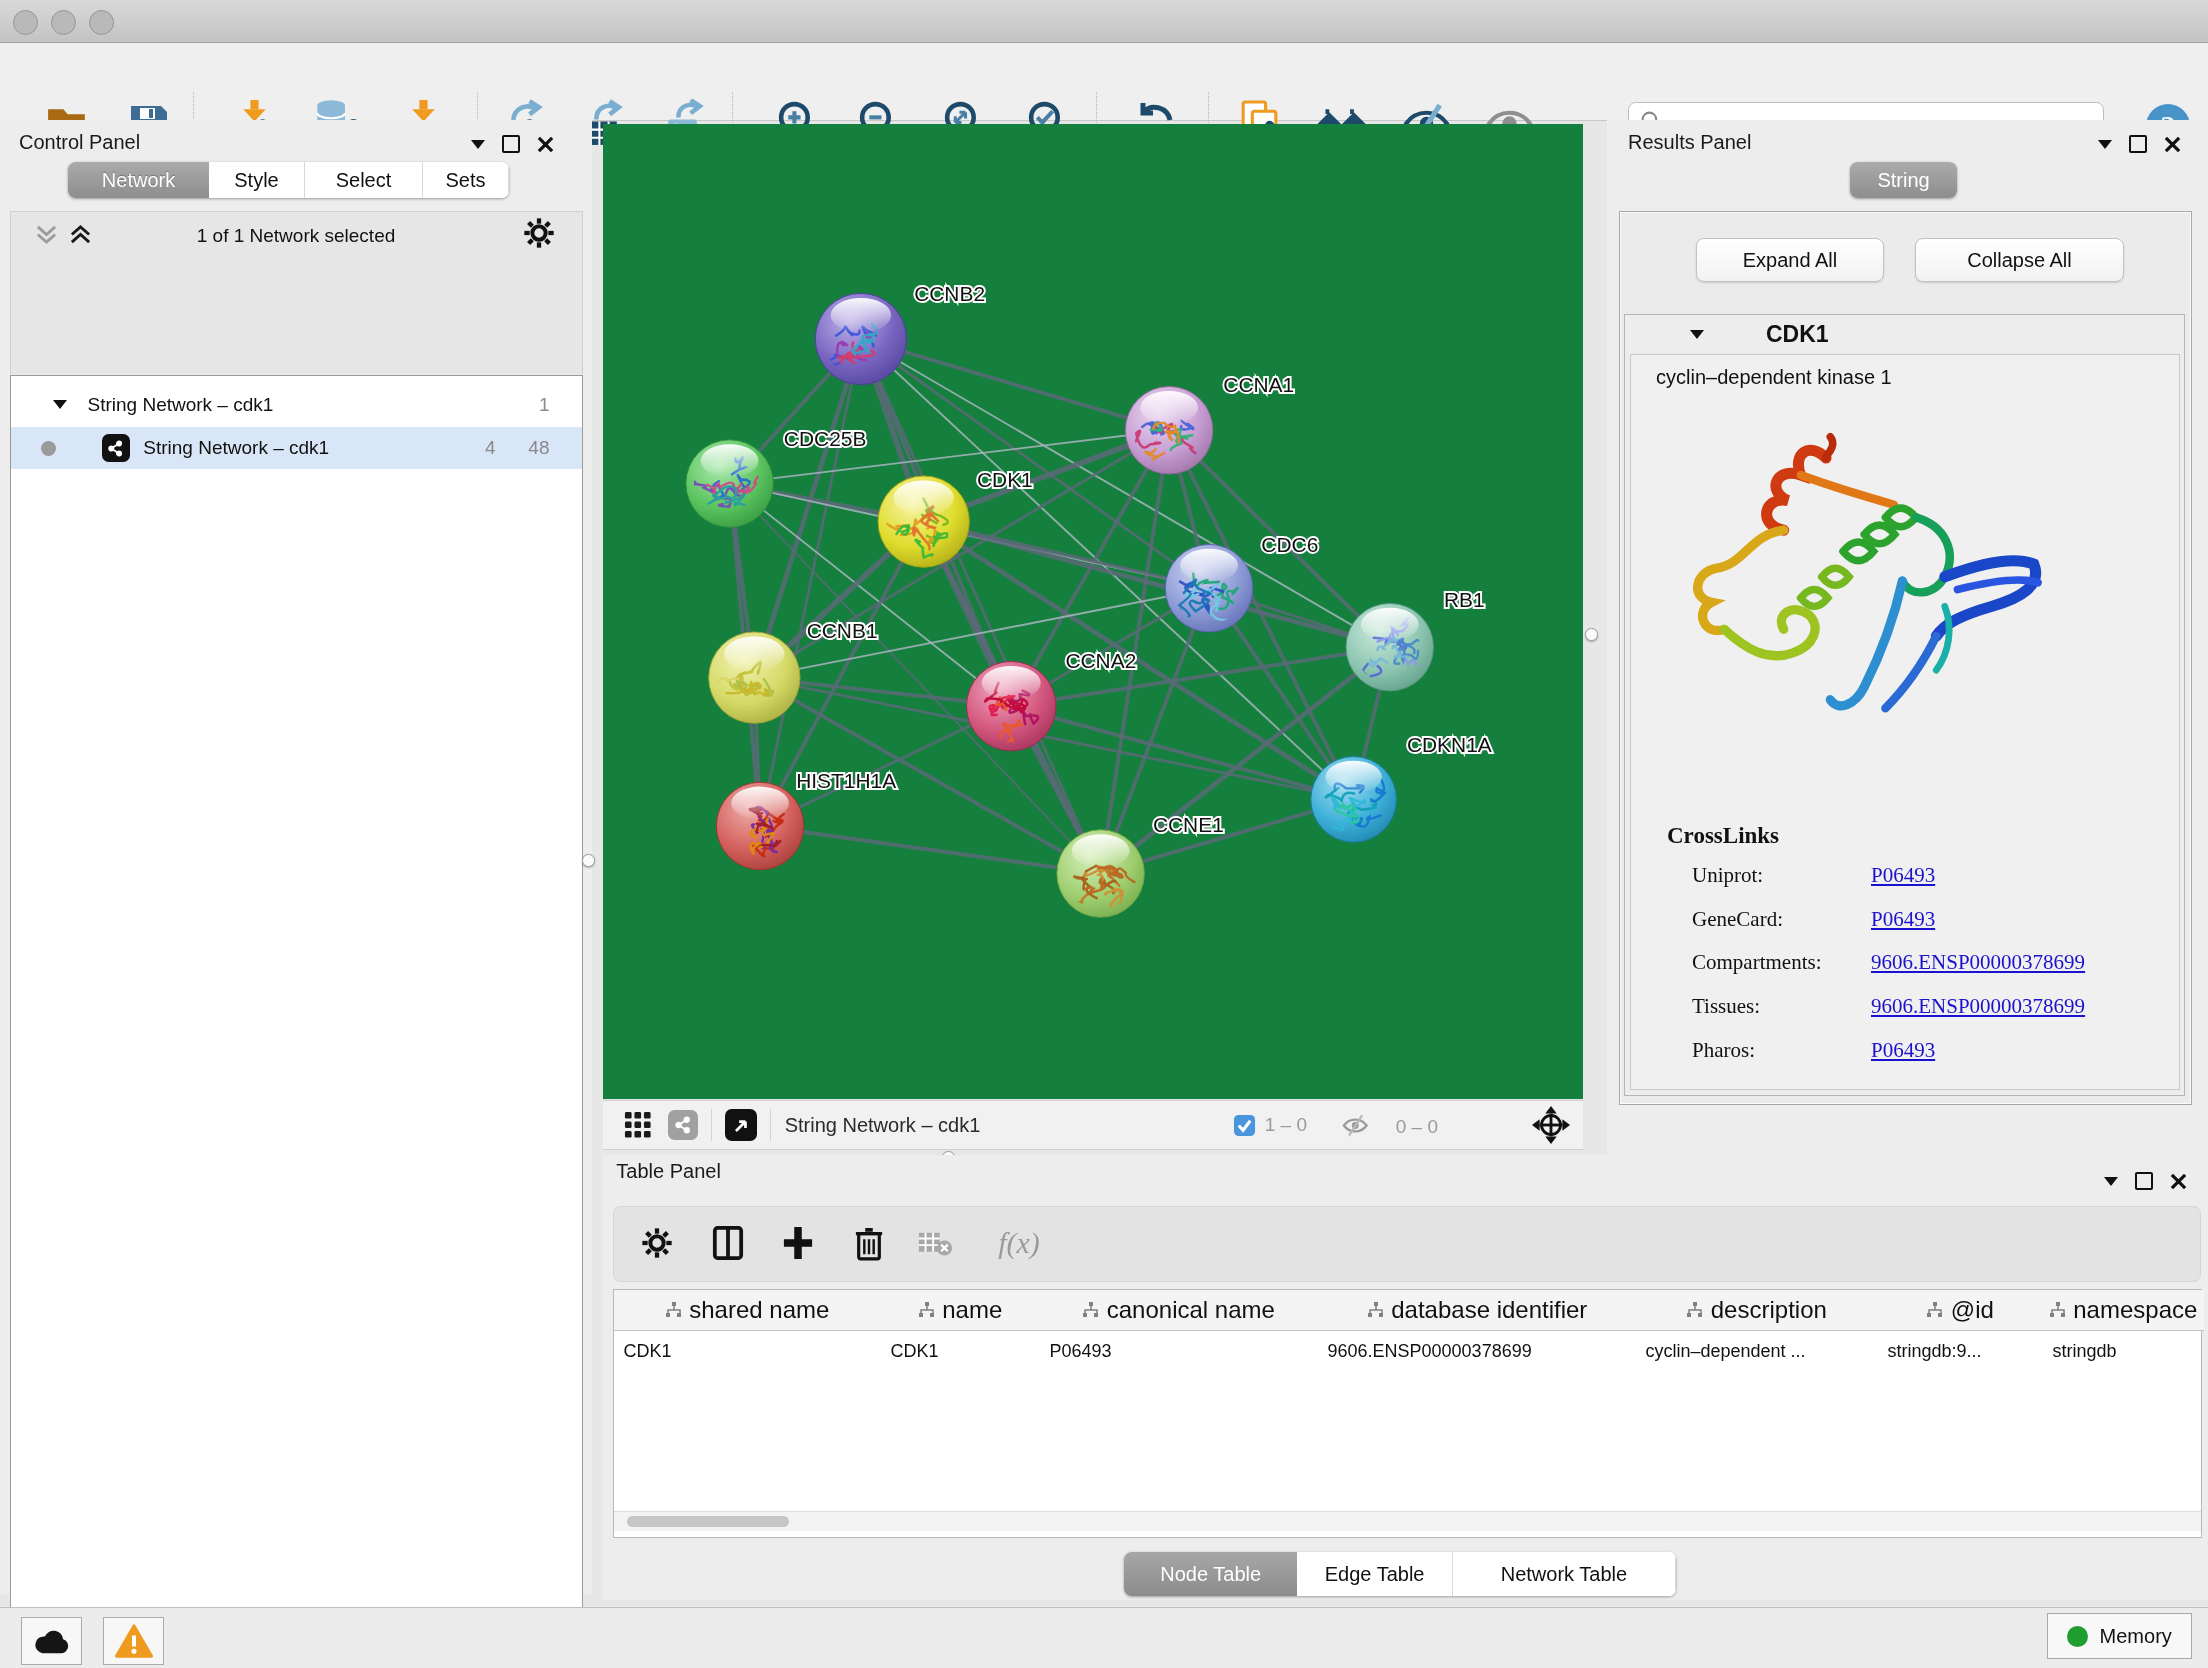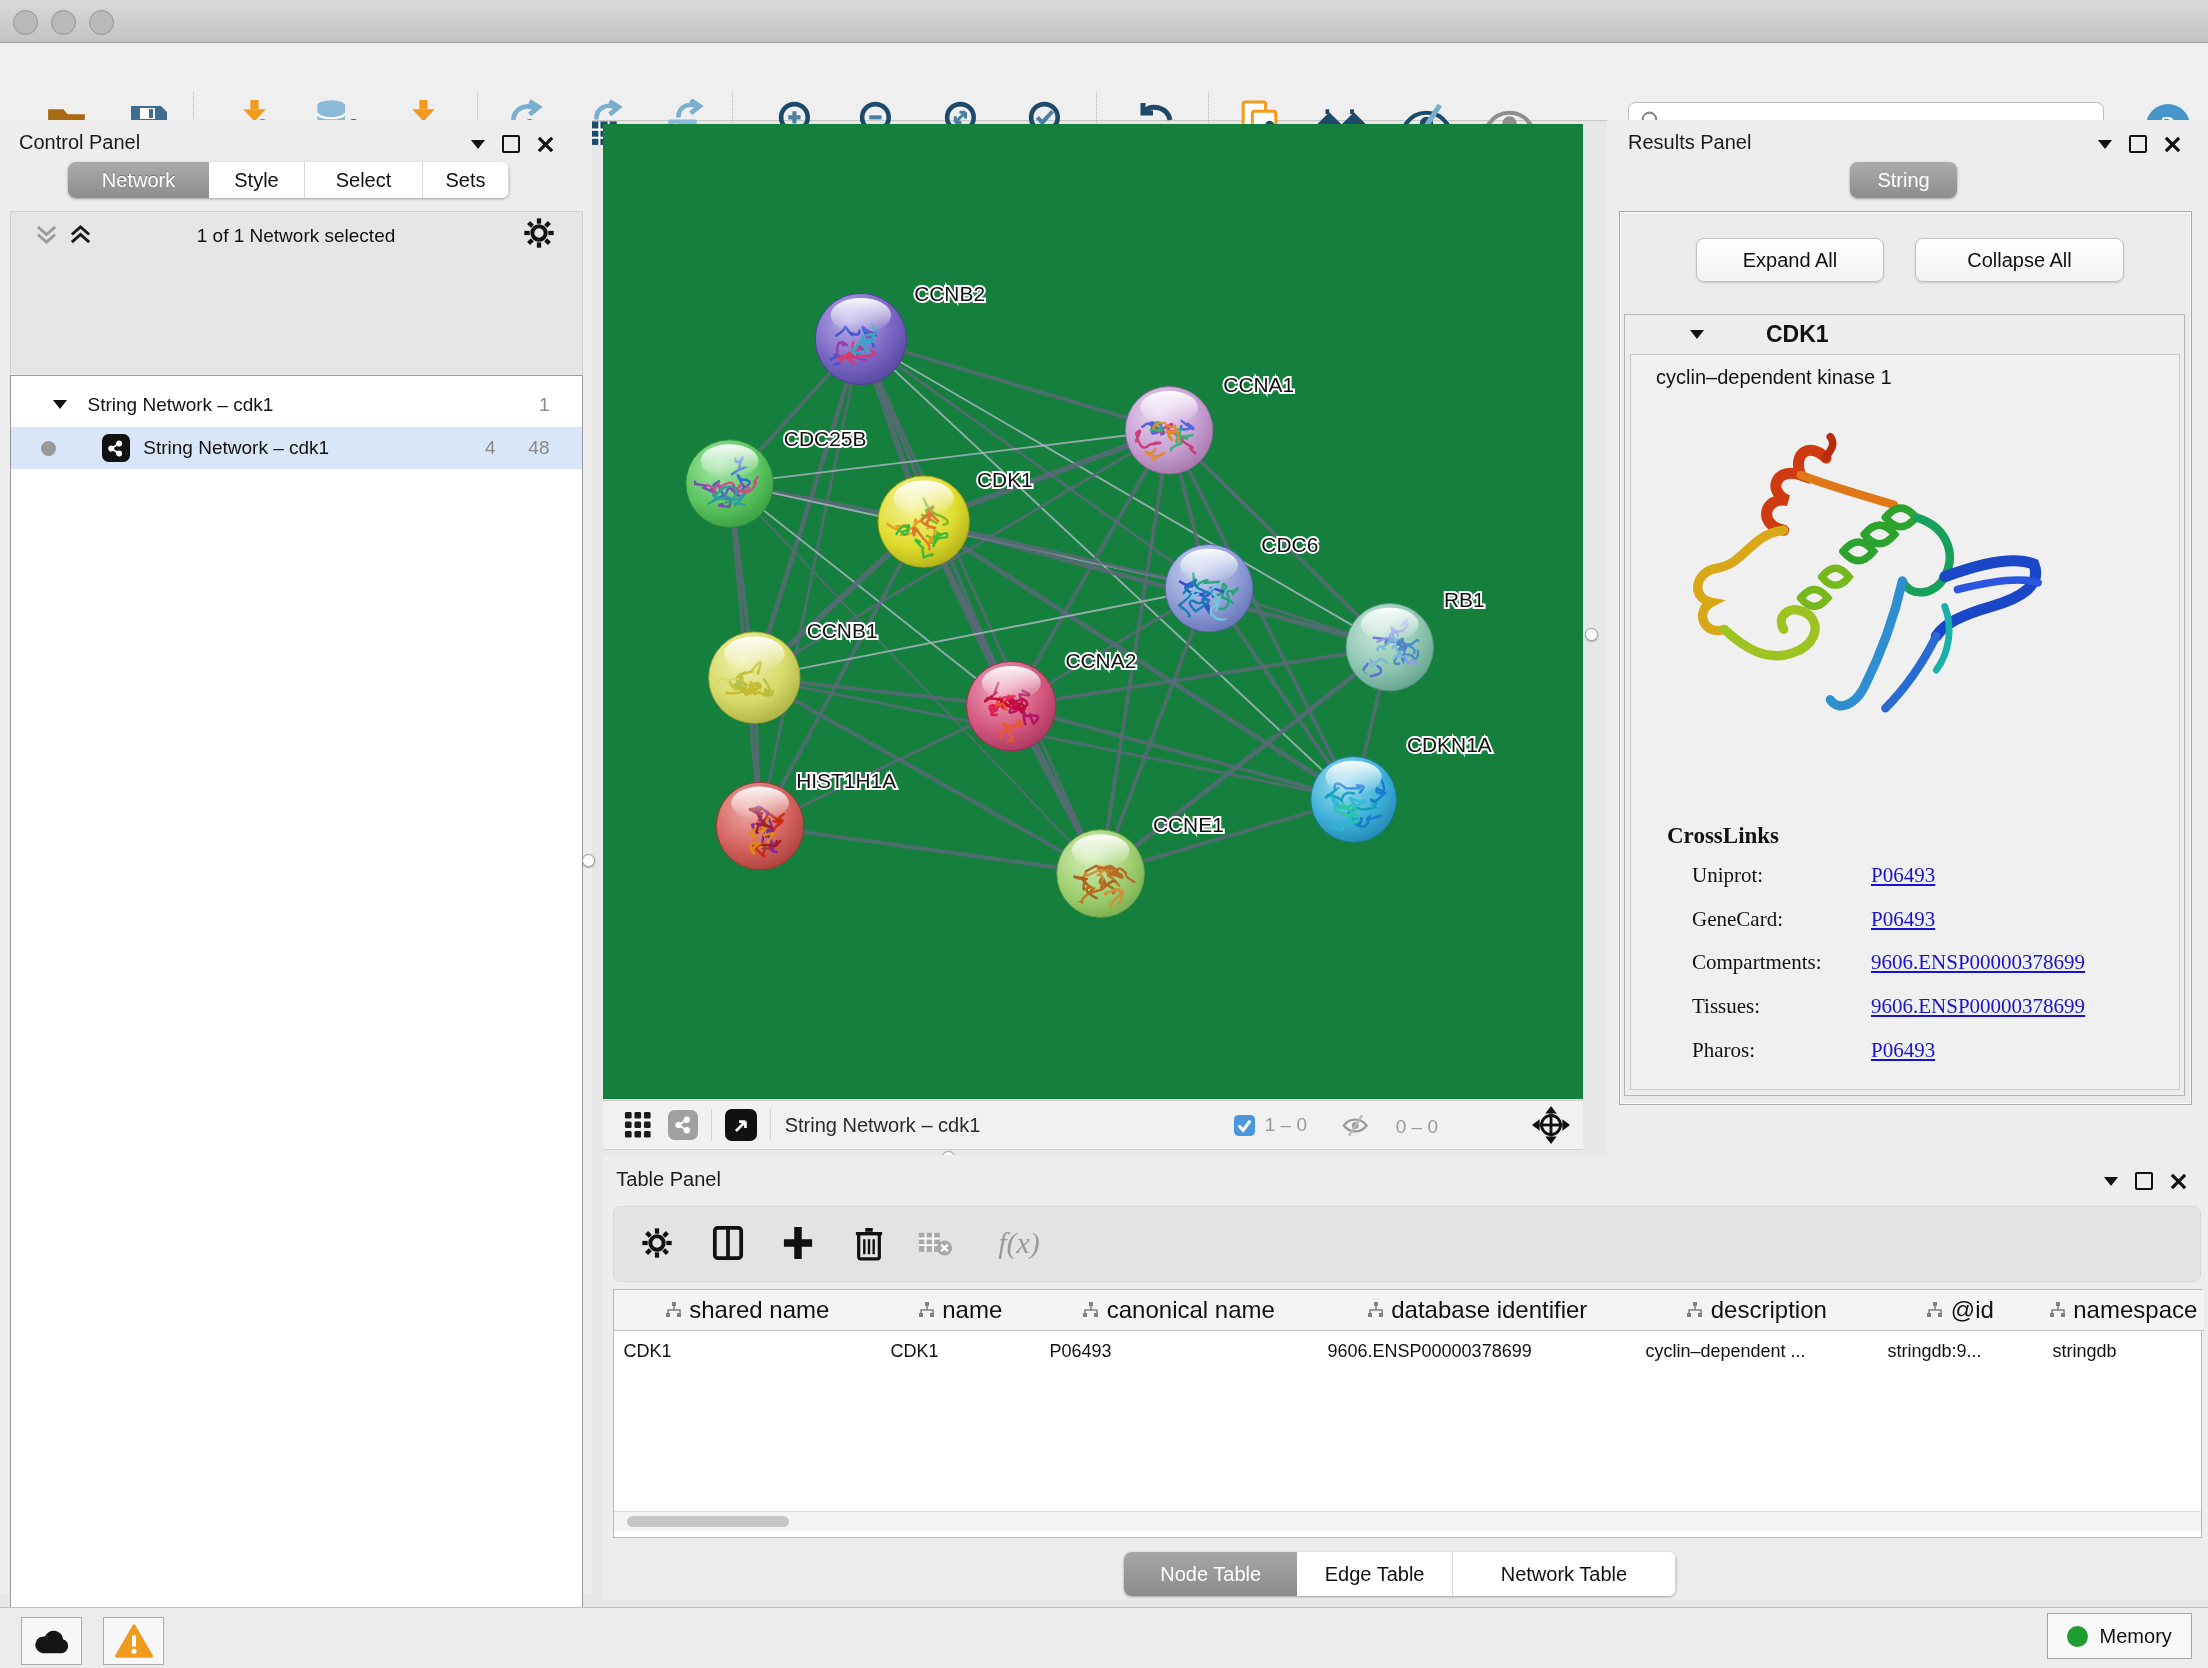--- a/index.html
+++ b/index.html
@@ -747,21 +747,21 @@
   <div class="abs serif xl-link" style="left:240px;top:552px">P06493</div>
   <div class="abs serif xl-label" style="left:61px;top:595px">Compartments:</div>
   <div class="abs serif xl-link" style="left:240px;top:595px">9606.ENSP00000378699</div>
   <div class="abs serif xl-label" style="left:61px;top:639px">Tissues:</div>
   <div class="abs serif xl-link" style="left:240px;top:639px">9606.ENSP00000378699</div>
   <div class="abs serif xl-label" style="left:61px;top:683px">Pharos:</div>
   <div class="abs serif xl-link" style="left:240px;top:683px">P06493</div>
 </div>
 
 <div id="table-panel" class="abs">
-  <div class="abs panel-title" style="left:13.3px;top:13px">Table Panel</div>
+  <div class="abs panel-title" style="left:13.3px;top:5px">Table Panel</div>
   <div class="abs pchrome" style="left:1501px;top:17px">
     <span class="trismall"></span>
     <span class="maxbox"></span>
     <svg width="17" height="17" viewBox="0 0 18 18">
         <path d="M2 2 L16 16 M16 2 L2 16" stroke="#111" stroke-width="3.4"></path>
       </svg>
   </div>
 </div>
 <div id="tp-toolbar" class="abs"></div>
 <div class="tpicon" style="left:633px">

